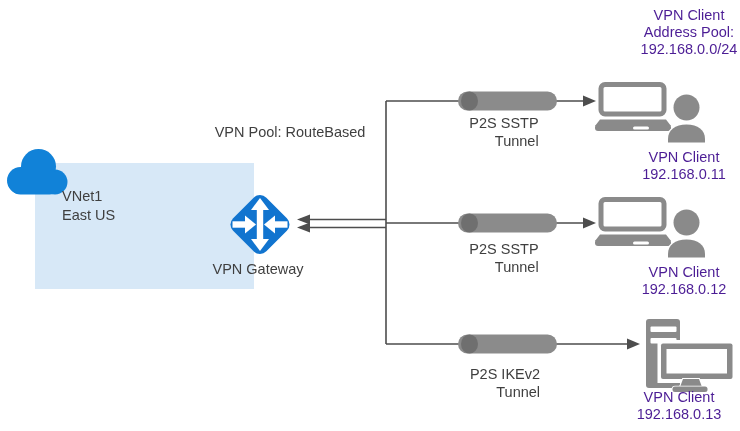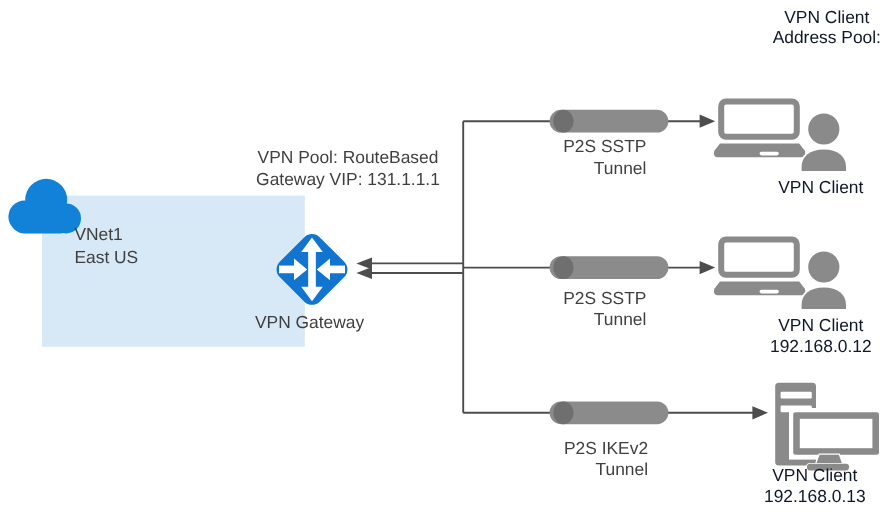--- a/index.html
+++ b/index.html
@@ -8,21 +8,21 @@
     font-family:"Liberation Sans",sans-serif;overflow:hidden;
   }
   .vnet-box{
     position:absolute;left:35px;top:163px;width:219px;height:126px;
     background:#d7e8f7;
   }
   .layer{position:absolute;left:0;top:0;width:740px;height:431px;}
   .txt{position:absolute;white-space:nowrap;font-size:14.5px;}
   .center{transform:translateX(-50%);text-align:center;}
   .dark{color:#3f3f3f;}
-  .gray{color:#0f172a;}
+  .gray{color:#4c1d95;}
   .vnet-text{left:62px;top:187px;line-height:19px;}
   .gw-info{left:290px;top:124px;line-height:17.5px;}
   .gw-label{left:258px;top:261px;}
   .tunnel-label{line-height:18px;text-align:right;}
   .t1{left:504px;top:114px;}
   .t2{left:504px;top:240px;}
   .t3{left:505px;top:365px;}
   .client-label{line-height:17px;}
   .c1{left:684px;top:149px;}
   .c2{left:684px;top:264px;}
@@ -117,45 +117,46 @@
     </g>
   </svg>
 
   <div class="txt dark vnet-text">
     <div>VNet1</div>
     <div>East US</div>
   </div>
 
   <div class="txt dark center gw-info">
     <div>VPN Pool: RouteBased</div>
-    <div>Gateway VIP: 131.1.1.1</div>
   </div>
 
   <div class="txt dark center gw-label">VPN Gateway</div>
 
   <div class="txt gray center pool">
     <div>VPN Client</div>
     <div>Address Pool:</div>
+    <div>192.168.0.0/24</div>
   </div>
 
   <div class="txt dark center tunnel-label t1">
     <div>P2S SSTP</div>
     <div>Tunnel</div>
   </div>
   <div class="txt dark center tunnel-label t2">
     <div>P2S SSTP</div>
     <div>Tunnel</div>
   </div>
   <div class="txt dark center tunnel-label t3">
     <div>P2S IKEv2</div>
     <div>Tunnel</div>
   </div>
 
   <div class="txt gray center client-label c1">
     <div>VPN Client</div>
+    <div>192.168.0.11</div>
   </div>
   <div class="txt gray center client-label c2">
     <div>VPN Client</div>
     <div>192.168.0.12</div>
   </div>
   <div class="txt gray center client-label c3">
     <div>VPN Client</div>
     <div>192.168.0.13</div>
   </div>
 

